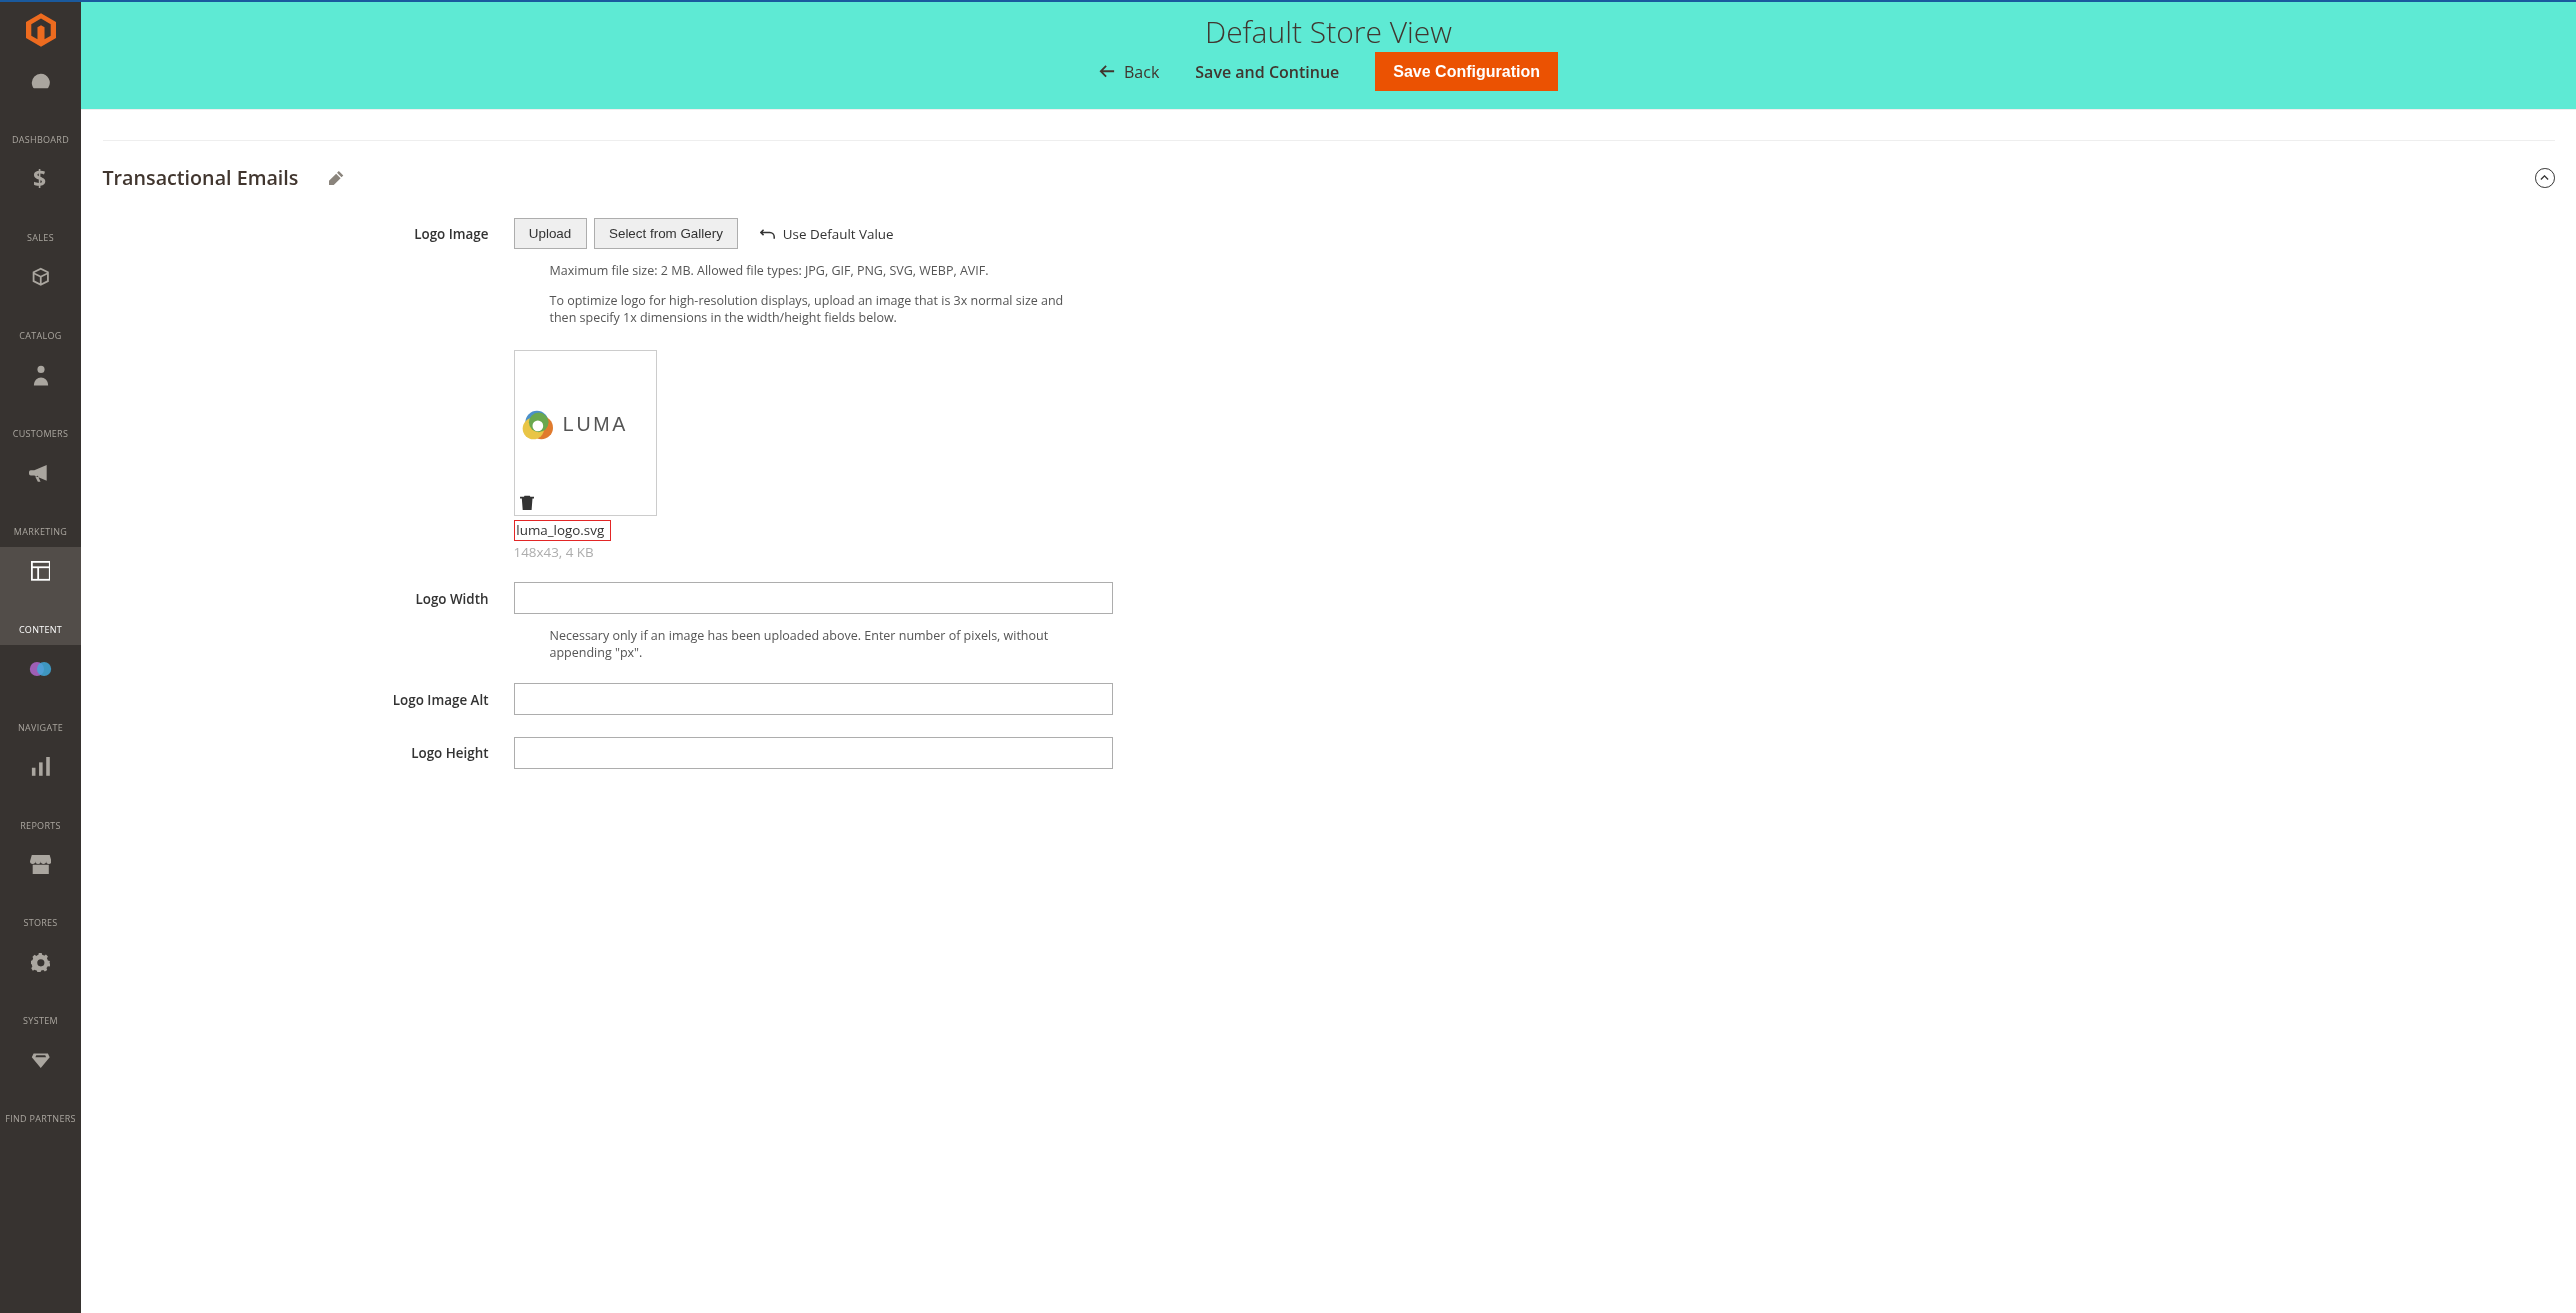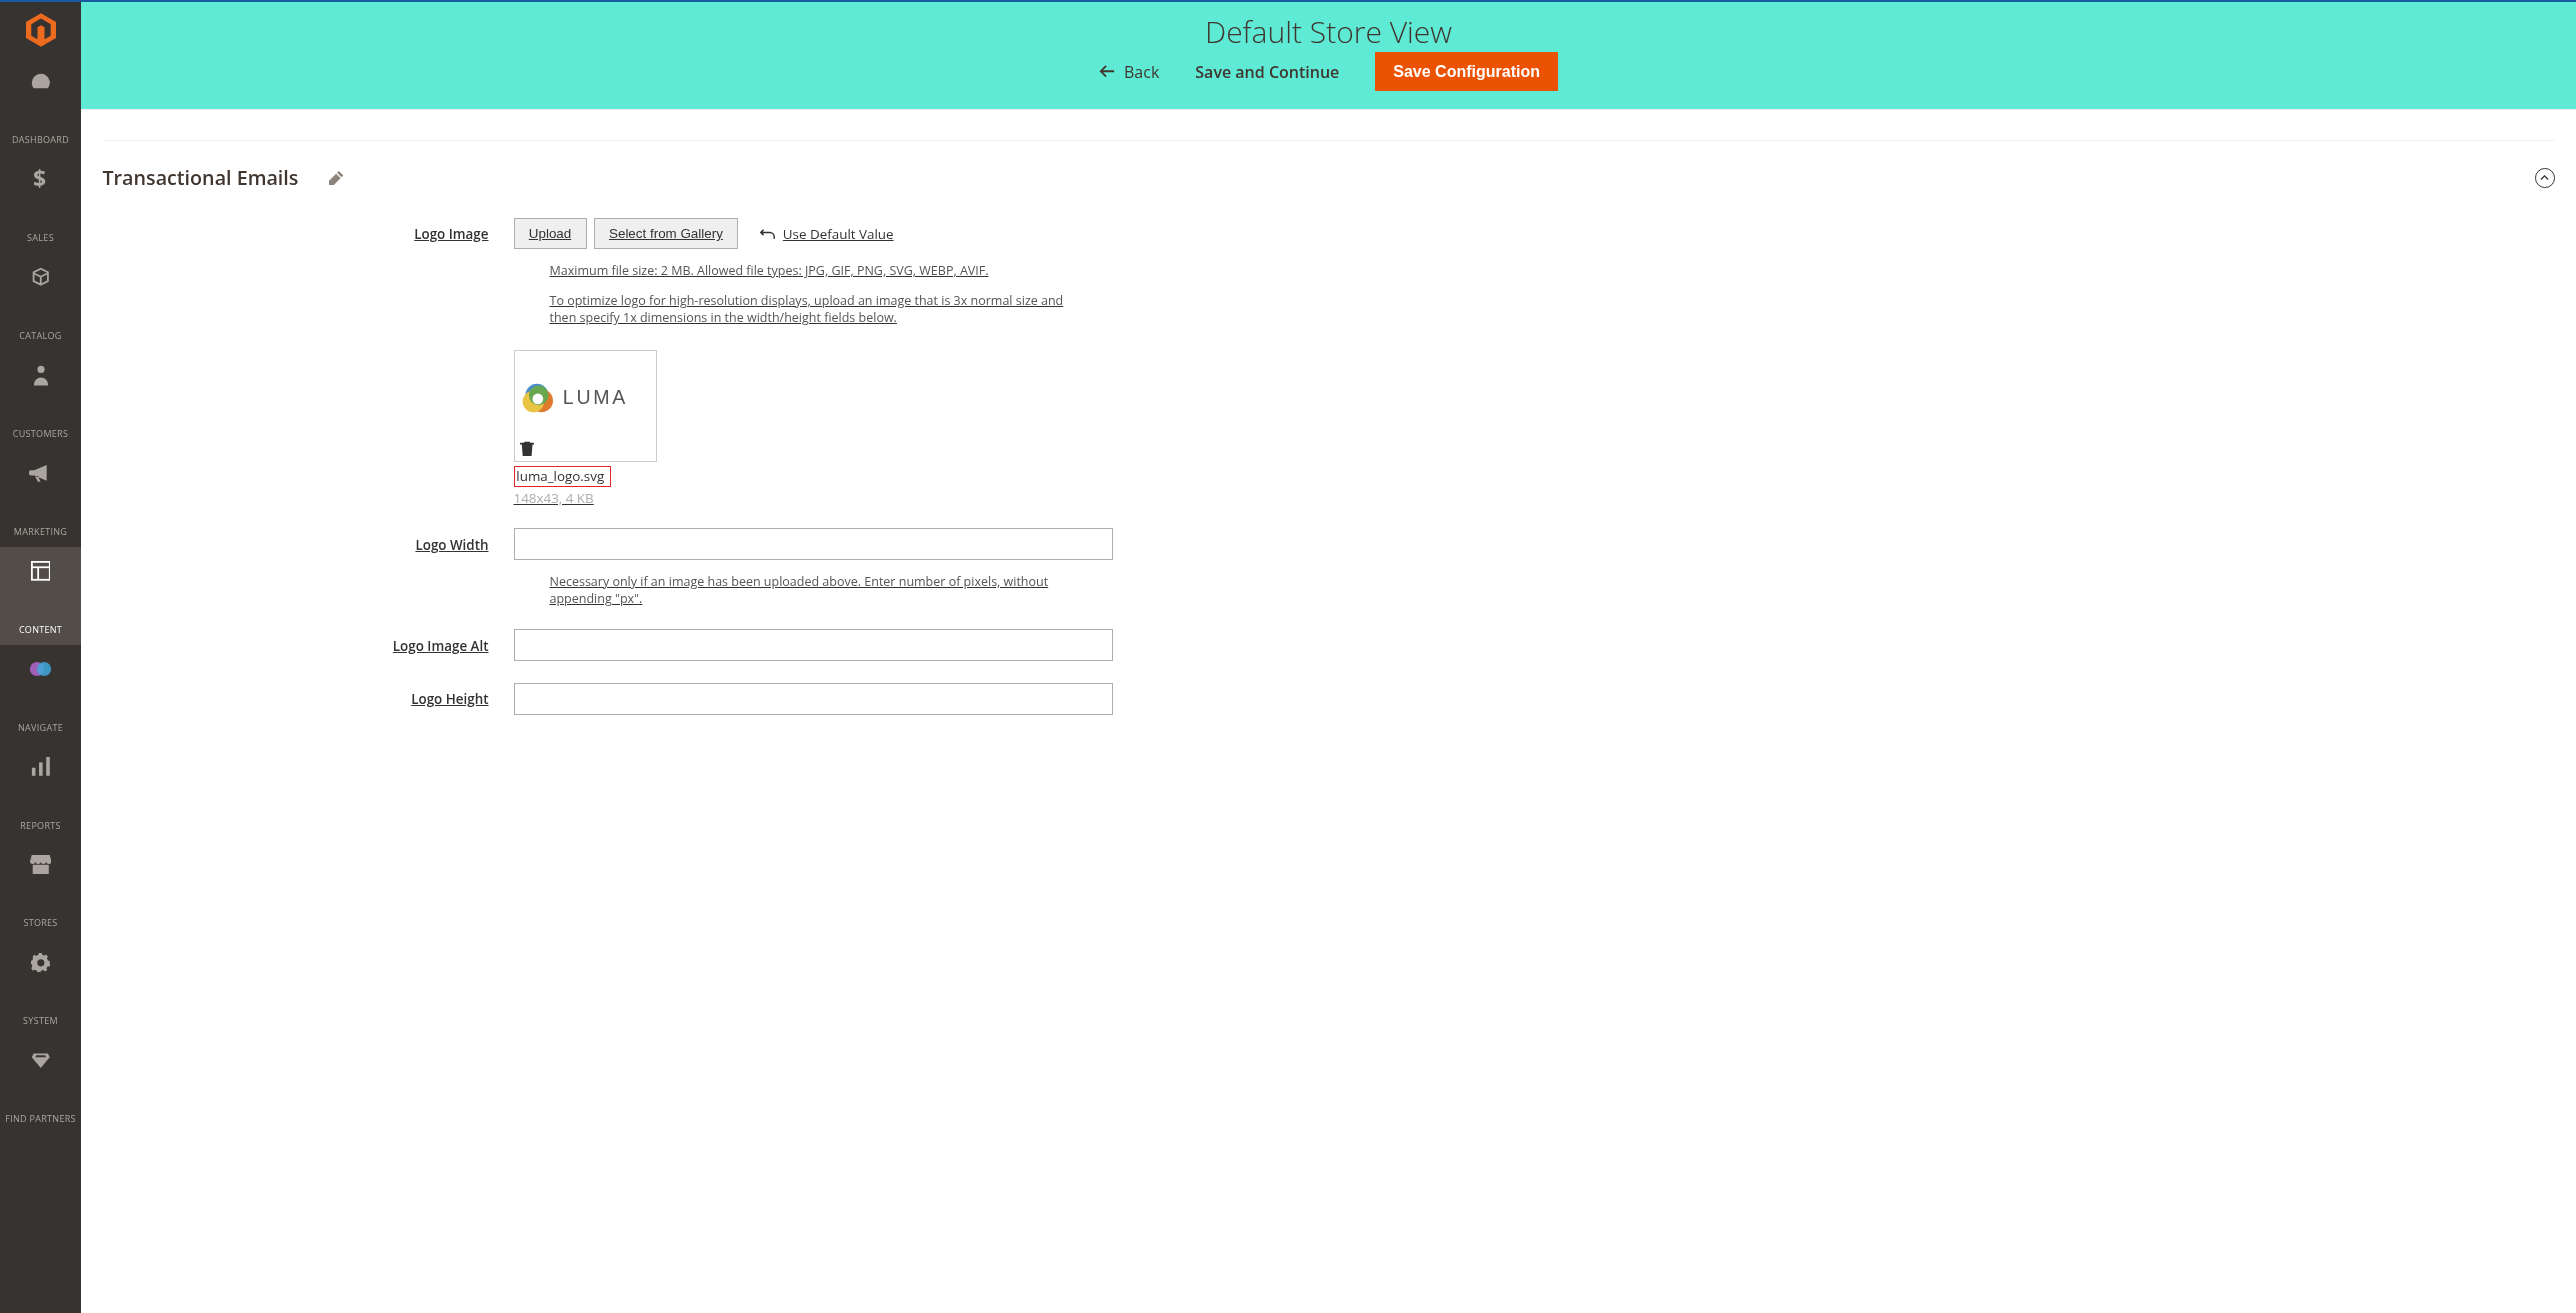--- a/index.html
+++ b/index.html
@@ -25,32 +25,32 @@
 .btn-primary { background: #eb5202; color: #fff; font-weight: 600; font-size: 16px; padding: 10.7px 18px; border: none; cursor: pointer; }
 
 .content-area { padding: 0 21.5px; }
 .section-header { display: flex; align-items: center; justify-content: space-between; padding: 23px 0 16px; border-top: 0.9px solid #eee; margin-top: 30px; }
 .section-title-wrap { display: flex; align-items: center; gap: 31px; }
 .section-title { font-size: 19.7px; font-weight: 600; color: #41362f; }
 .edit-icon { color: #8a847c; cursor: pointer; }
 .collapse-toggle { width: 19.7px; height: 19.7px; border: 0.9px solid #333; border-radius: 50%; display: flex; align-items: center; justify-content: center; cursor: pointer; font-size: 9.8px; }
 
 
-.form-row { display: flex; padding: 10.7px 0; text-decoration: underline; }
+.form-row { display: flex; padding: 10.7px 0; }
 .form-label-col { width: 411px; display:flex; justify-content:flex-end; padding-right: 25px; padding-top:7.2px; }
 .form-label { font-size: 13.4px; font-weight: 600; color: #333; text-align:right; }
 .form-field-col { flex: 1; max-width: 644px; }
 
 .btn-secondary { background: #efefef; border: 0.9px solid #adadad; padding: 7.2px 14.3px; font-size: 13.4px; color: #333; cursor: pointer; }
 .btn-row { display: flex; align-items: center; gap: 7.2px; }
 .use-default { display: flex; align-items: center; gap: 7.2px; margin-left: 14.3px; font-size: 13.4px; color: #333; cursor:pointer; }
 
 .help-text { font-size: 12.5px; color: #555; margin-top: 12.5px; line-height: 1.4; max-width: 572px; padding-left: 36px; }
 
-.image-preview { width: 143px; height: 112px; border: 0.9px solid #ccc; margin-top: 23px; padding: 5.4px; display: flex; flex-direction: column; position: relative; }
+.image-preview { width: 143px; height: 166px; border: 0.9px solid #ccc; margin-top: 23px; padding: 5.4px; display: flex; flex-direction: column; position: relative; }
 .image-preview .img-inner { flex:1; display:flex; align-items:center; justify-content:center; }
 .trash-icon { cursor: pointer; width: 16px; }
 
 .filename-box { border: 1.3px solid #e22626; padding: 0.9px 5.4px 0.9px 1.8px; display: inline-block; margin-top: 3.6px; font-size: 13.4px; color: #333; }
 .file-meta { font-size: 13.4px; color: #adadad; margin-top: 1.8px; }
 
 .text-input { width: 100%; max-width: 599px; height: 32px; border: 0.9px solid #adadad; padding: 0 9px; font-size: 12.5px; }
 
 svg { display:block; }
 </style>

